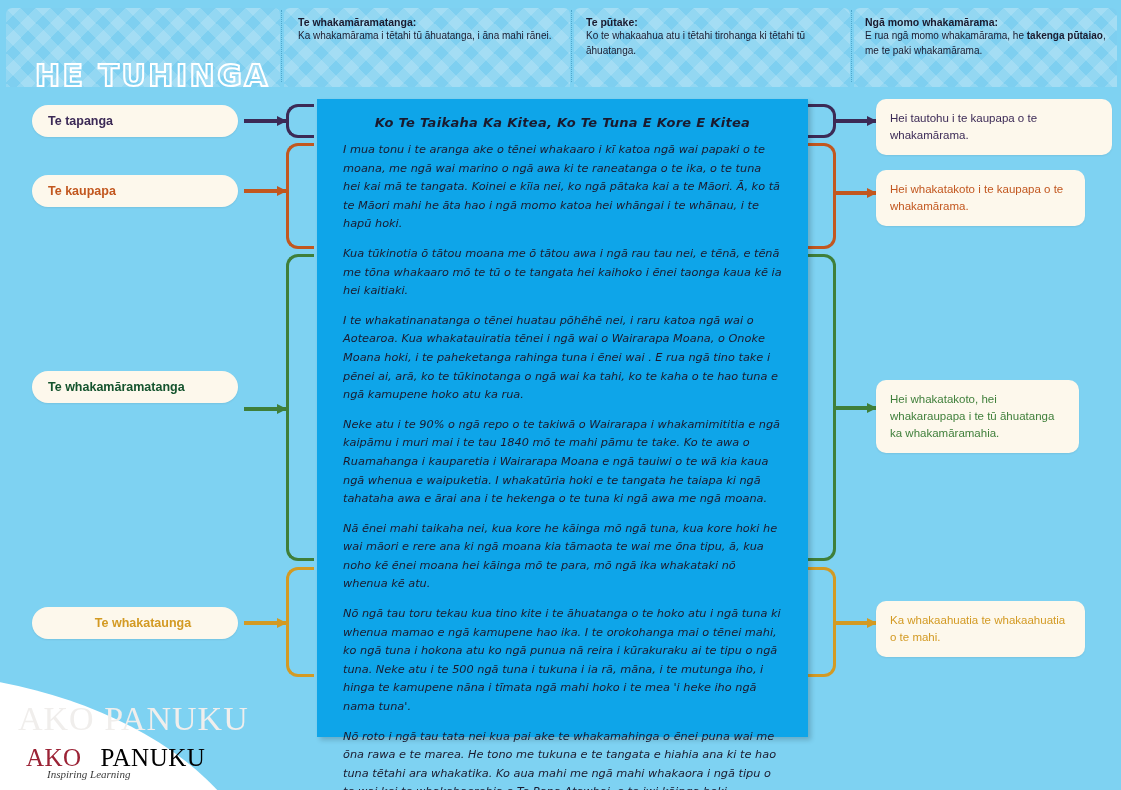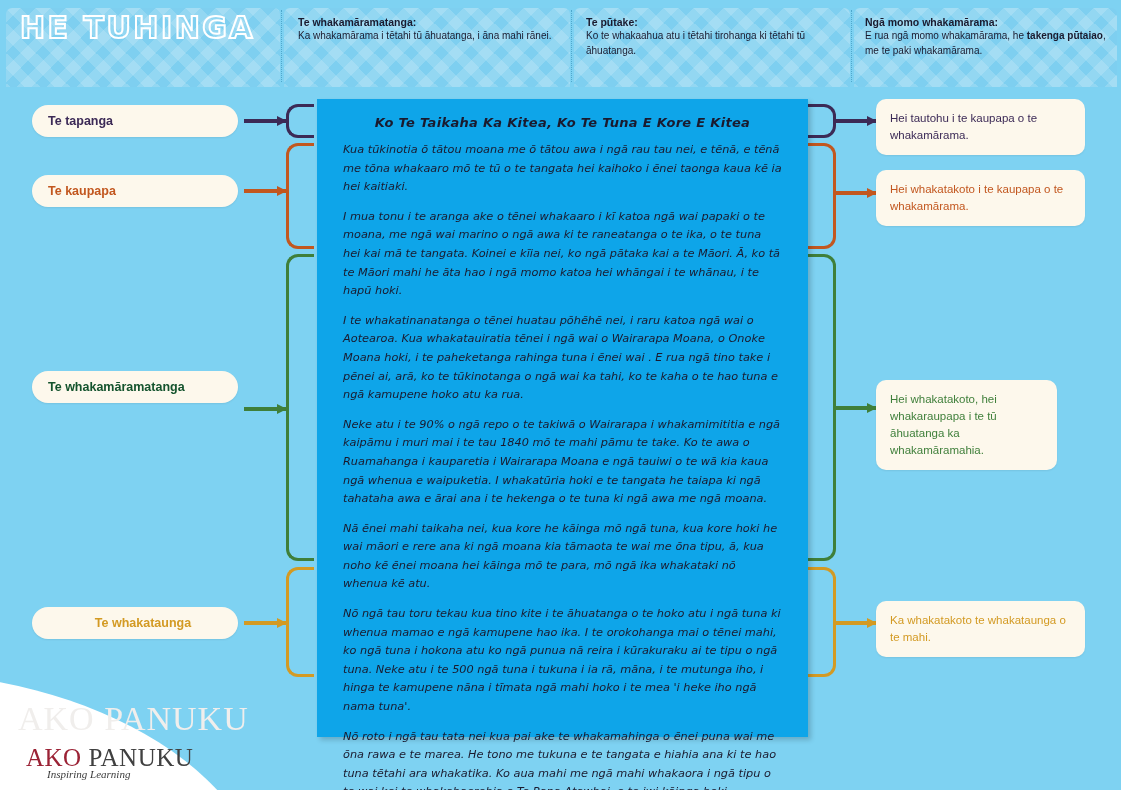--- a/index.html
+++ b/index.html
@@ -57,22 +57,23 @@
     left: 20px; top: 13px;
     width: 250px;
   }
   #title-line-1 {
     font-size: 30px;
     font-weight: bold;
     letter-spacing: 2.5px;
     color: transparent;
     -webkit-text-stroke: 2px #ffffff;
     line-height: 30px;
-    text-align: left;
+    text-align: right;
     font-family: "DejaVu Sans", sans-serif;
+    margin-top: 48px;
   }
   #title-line-2 {
     font-size: 31px;
     font-weight: bold;
     letter-spacing: 0.5px;
     color: #ffffff;
     line-height: 34px;
     text-align: center;
     font-family: "DejaVu Sans", sans-serif;
   }
@@ -201,23 +202,23 @@
   
   .callout {
     position: absolute;
     background: #fdf8ec;
     border-radius: 10px;
     padding: 11px 14px 11px 14px;
     font-size: 11.5px;
     line-height: 17px;
     box-shadow: 0 1px 2px rgba(0,0,0,0.07);
   }
-  #callout-1 { left: 876px; top: 99px;  width: 209px; color: #3c2a56; }
+  #callout-1 { left: 876px; top: 99px;  width: 236px; color: #3c2a56; }
   #callout-2 { left: 876px; top: 170px; width: 209px; color: #c2571f; }
-  #callout-3 { left: 876px; top: 380px; width: 181px; color: #3f7f3a; }
+  #callout-3 { left: 876px; top: 380px; width: 203px; color: #3f7f3a; }
   #callout-4 { left: 876px; top: 601px; width: 209px; color: #d39a23; }
 
   
   #document-card {
     position: absolute;
     left: 317px; top: 99px;
     width: 491px;
     height: 638px;
     background: #0ea5e9;
     box-shadow: 3px 3px 5px rgba(0,0,0,0.18);
@@ -265,21 +266,21 @@
   }
   #logo-main {
     position: absolute;
     left: 26px; top: 744px;
     font-family: "Liberation Serif", serif;
     font-size: 25px;
     letter-spacing: 0.5px;
     white-space: nowrap;
   }
   #logo-ako    { color: #9b2235; }
-  #logo-panuku { color: #404040; }
+  #logo-panuku { color: #000000; margin-left: 12px; }
   #logo-tagline {
     position: absolute;
     left: 47px; top: 768px;
     font-family: "Liberation Serif", serif;
     font-style: italic;
     font-size: 11px;
     color: #3b3b3b;
     white-space: nowrap;
   }
 </style>
@@ -376,28 +377,28 @@
 <div class="callout" id="callout-1">
   <span>Hei tautohu i te kaupapa o te whakamārama.</span>
 </div>
 <div class="callout" id="callout-2">
   <span>Hei whakatakoto i te kaupapa o te whakamārama.</span>
 </div>
 <div class="callout" id="callout-3">
   <span>Hei whakatakoto, hei whakaraupapa i te tū āhuatanga ka whakamāramahia.</span>
 </div>
 <div class="callout" id="callout-4">
-  <span>Ka whakatakoto te whakataunga o te mahi.</span>
+  <span>Ka whakaahuatia te whakaahuatia o te mahi.</span>
 </div>
 
 <div id="document-card">
   <div id="doc-inner">
     <div id="doc-title">Ko Te Taikaha Ka Kitea, Ko Te Tuna E Kore E Kitea</div>
+    <p class="doc-para">I mua tonu i te aranga ake o tēnei whakaaro i kī katoa ngā wai papaki o te moana, me ngā wai marino o ngā awa ki te raneatanga o te ika, o te tuna hei kai mā te tangata. Koinei e kīia nei, ko ngā pātaka kai a te Māori. Ā, ko tā te Māori mahi he āta hao i ngā momo katoa hei whāngai i te whānau, i te hapū hoki.</p>
     <p class="doc-para">Kua tūkinotia ō tātou moana me ō tātou awa i ngā rau tau nei, e tēnā, e tēnā me tōna whakaaro mō te tū o te tangata hei kaihoko i ēnei taonga kaua kē ia hei kaitiaki.</p>
-    <p class="doc-para">I mua tonu i te aranga ake o tēnei whakaaro i kī katoa ngā wai papaki o te moana, me ngā wai marino o ngā awa ki te raneatanga o te ika, o te tuna hei kai mā te tangata. Koinei e kīia nei, ko ngā pātaka kai a te Māori. Ā, ko tā te Māori mahi he āta hao i ngā momo katoa hei whāngai i te whānau, i te hapū hoki.</p>
     <p class="doc-para">I te whakatinanatanga o tēnei huatau pōhēhē nei, i raru katoa ngā wai o Aotearoa. Kua whakatauiratia tēnei i ngā wai o Wairarapa Moana, o Onoke Moana hoki, i te paheketanga rahinga tuna i ēnei wai . E rua ngā tino take i pēnei ai, arā, ko te tūkinotanga o ngā wai ka tahi, ko te kaha o te hao tuna e ngā kamupene hoko atu ka rua.</p>
     <p class="doc-para">Neke atu i te 90% o ngā repo o te takiwā o Wairarapa i whakamimititia e ngā kaipāmu i muri mai i te tau 1840 mō te mahi pāmu te take. Ko te awa o Ruamahanga i kauparetia i Wairarapa Moana e ngā tauiwi o te wā kia kaua ngā whenua e waipuketia. I whakatūria hoki e te tangata he taiapa ki ngā tahataha awa e ārai ana i te hekenga o te tuna ki ngā awa me ngā moana.</p>
     <p class="doc-para">Nā ēnei mahi taikaha nei, kua kore he kāinga mō ngā tuna, kua kore hoki he wai māori e rere ana ki ngā moana kia tāmaota te wai me ōna tipu, ā, kua noho kē ēnei moana hei kāinga mō te para, mō ngā ika whakataki nō whenua kē atu.</p>
     <p class="doc-para">Nō ngā tau toru tekau kua tino kite i te āhuatanga o te hoko atu i ngā tuna ki whenua mamao e ngā kamupene hao ika. I te orokohanga mai o tēnei mahi, ko ngā tuna i hokona atu ko ngā punua nā reira i kūrakuraku ai te tipu o ngā tuna. Neke atu i te 500 ngā tuna i tukuna i ia rā, māna, i te mutunga iho, i hinga te kamupene nāna i tīmata ngā mahi hoko i te mea 'i heke iho ngā nama tuna'.</p>
     <p class="doc-para">Nō roto i ngā tau tata nei kua pai ake te whakamahinga o ēnei puna wai me ōna rawa e te marea. He tono me tukuna e te tangata e hiahia ana ki te hao tuna tētahi ara whakatika. Ko aua mahi me ngā mahi whakaora i ngā tipu o te wai kei te whakahaerehia e Te Papa Atawhai, e te iwi kāinga hoki.</p>
 
   </div>
 </div>
 
 <div id="logo-swoosh"></div>

